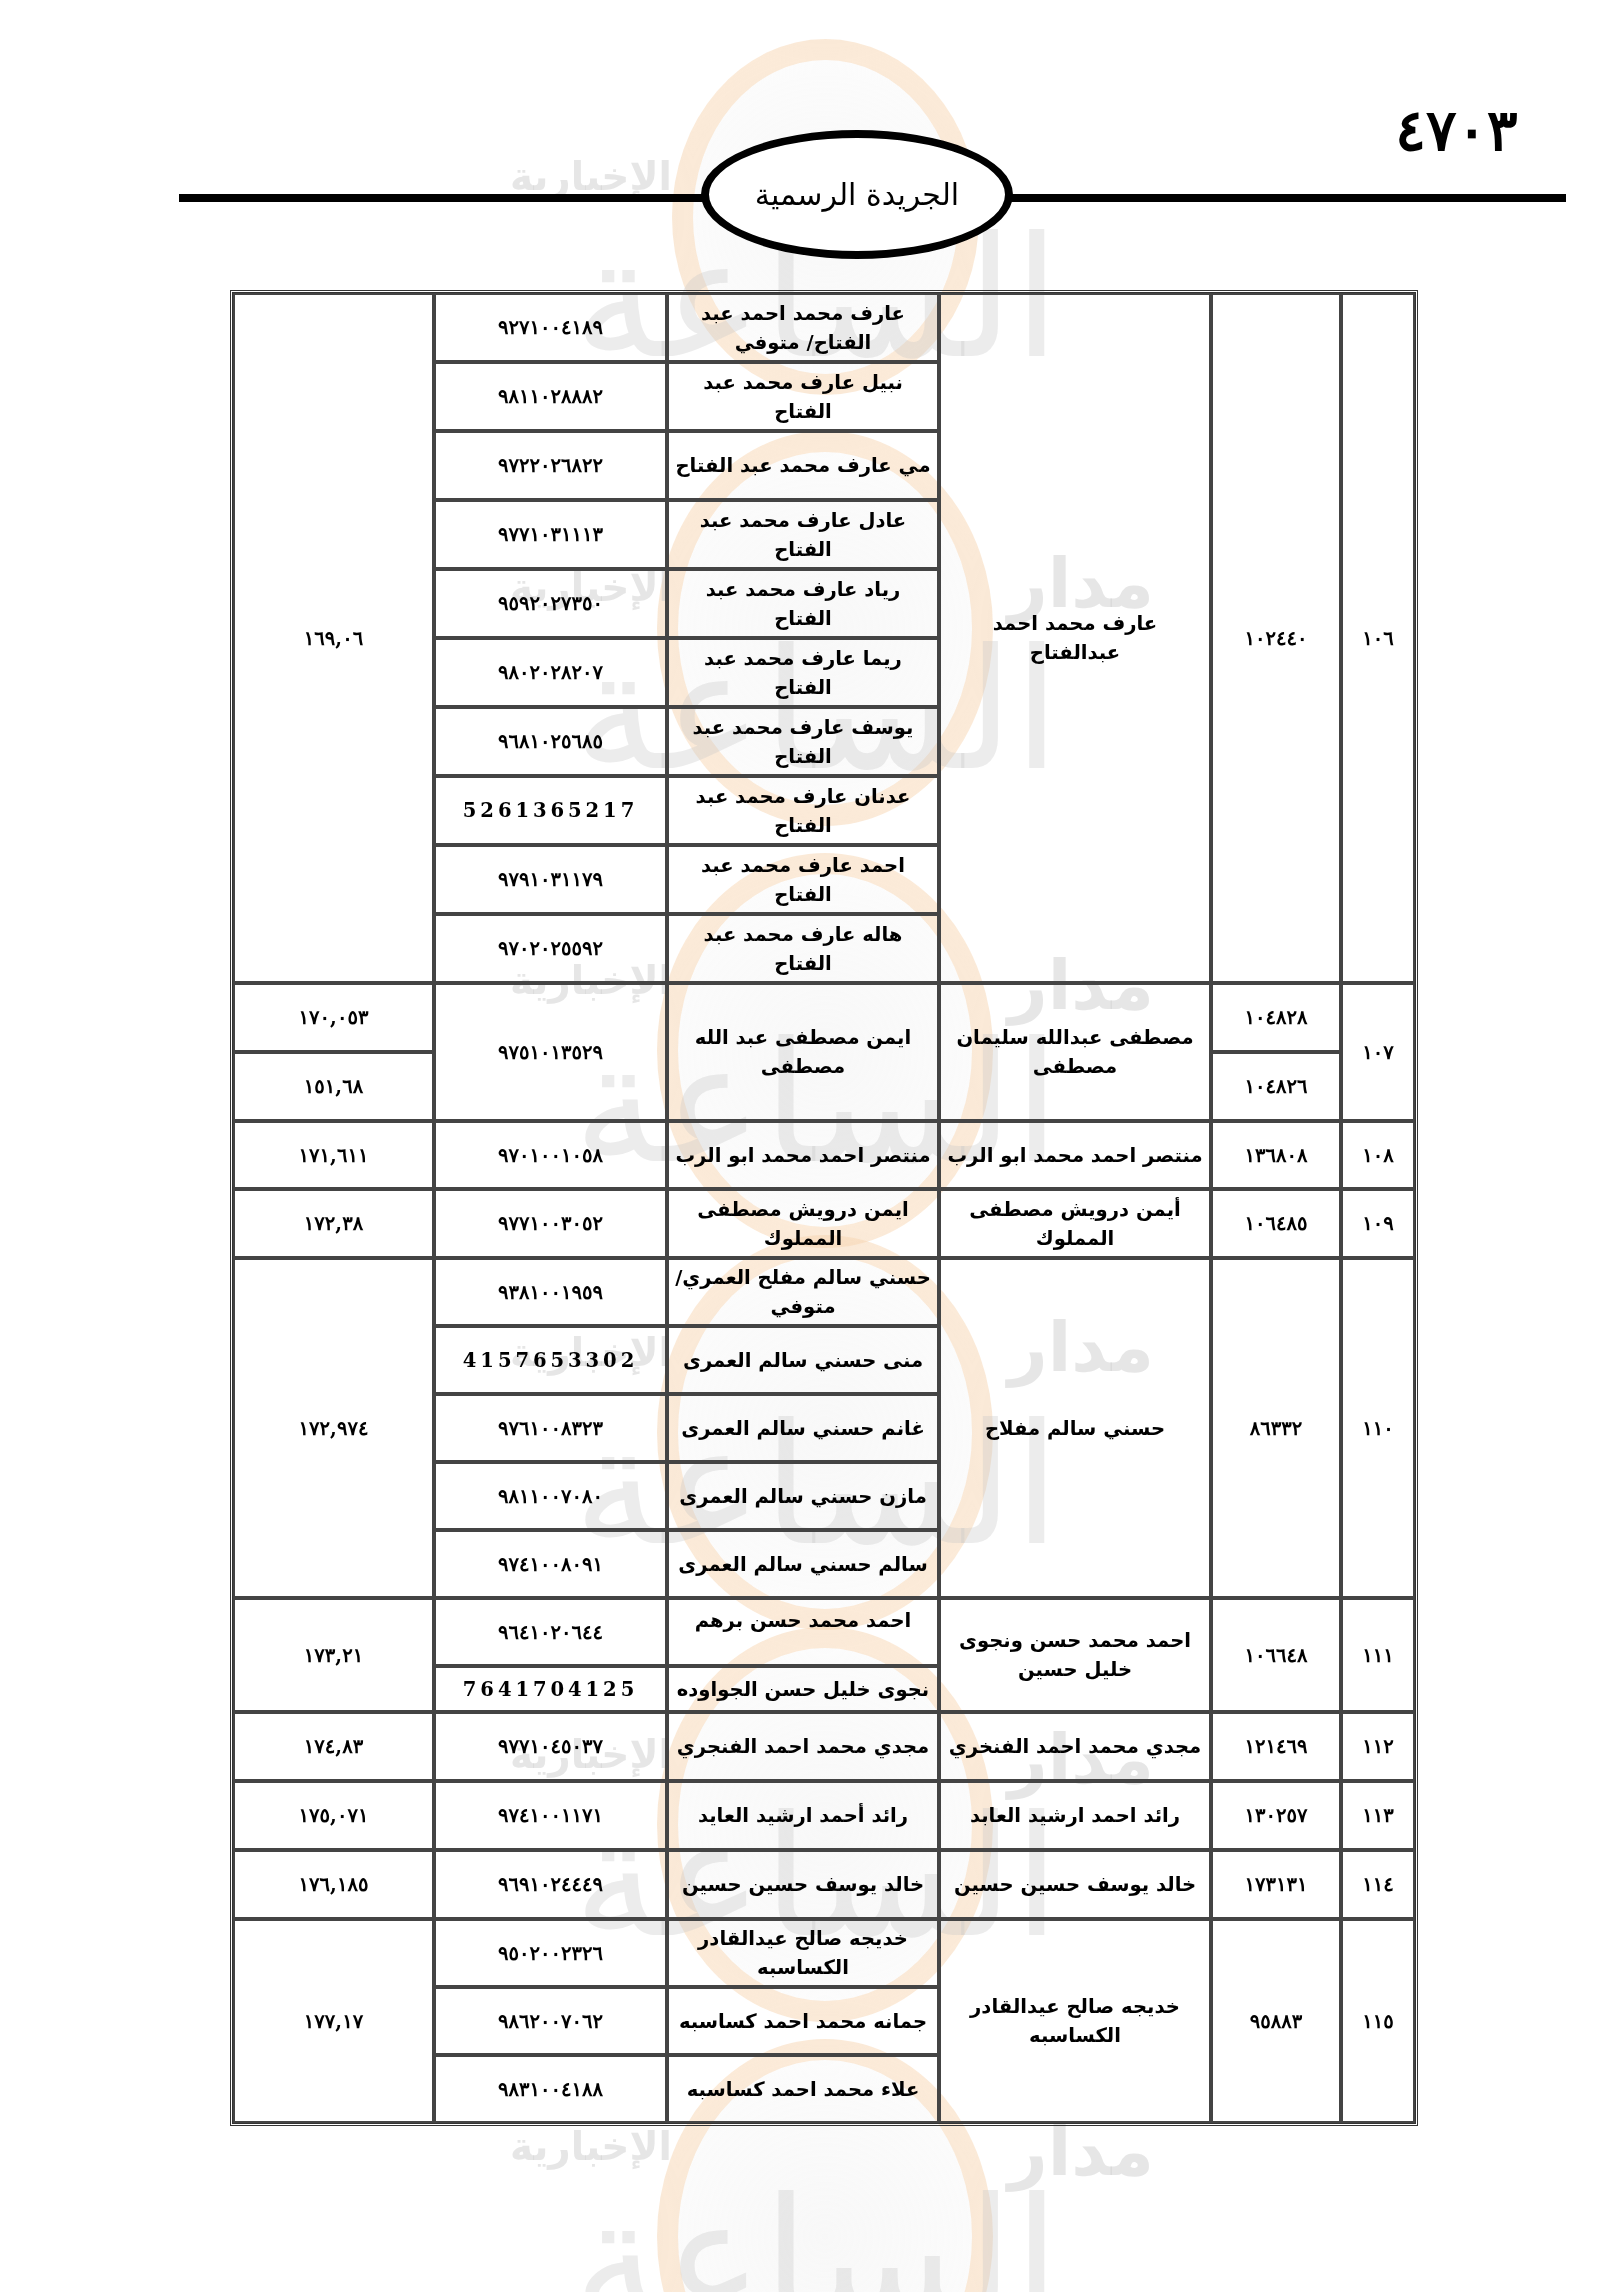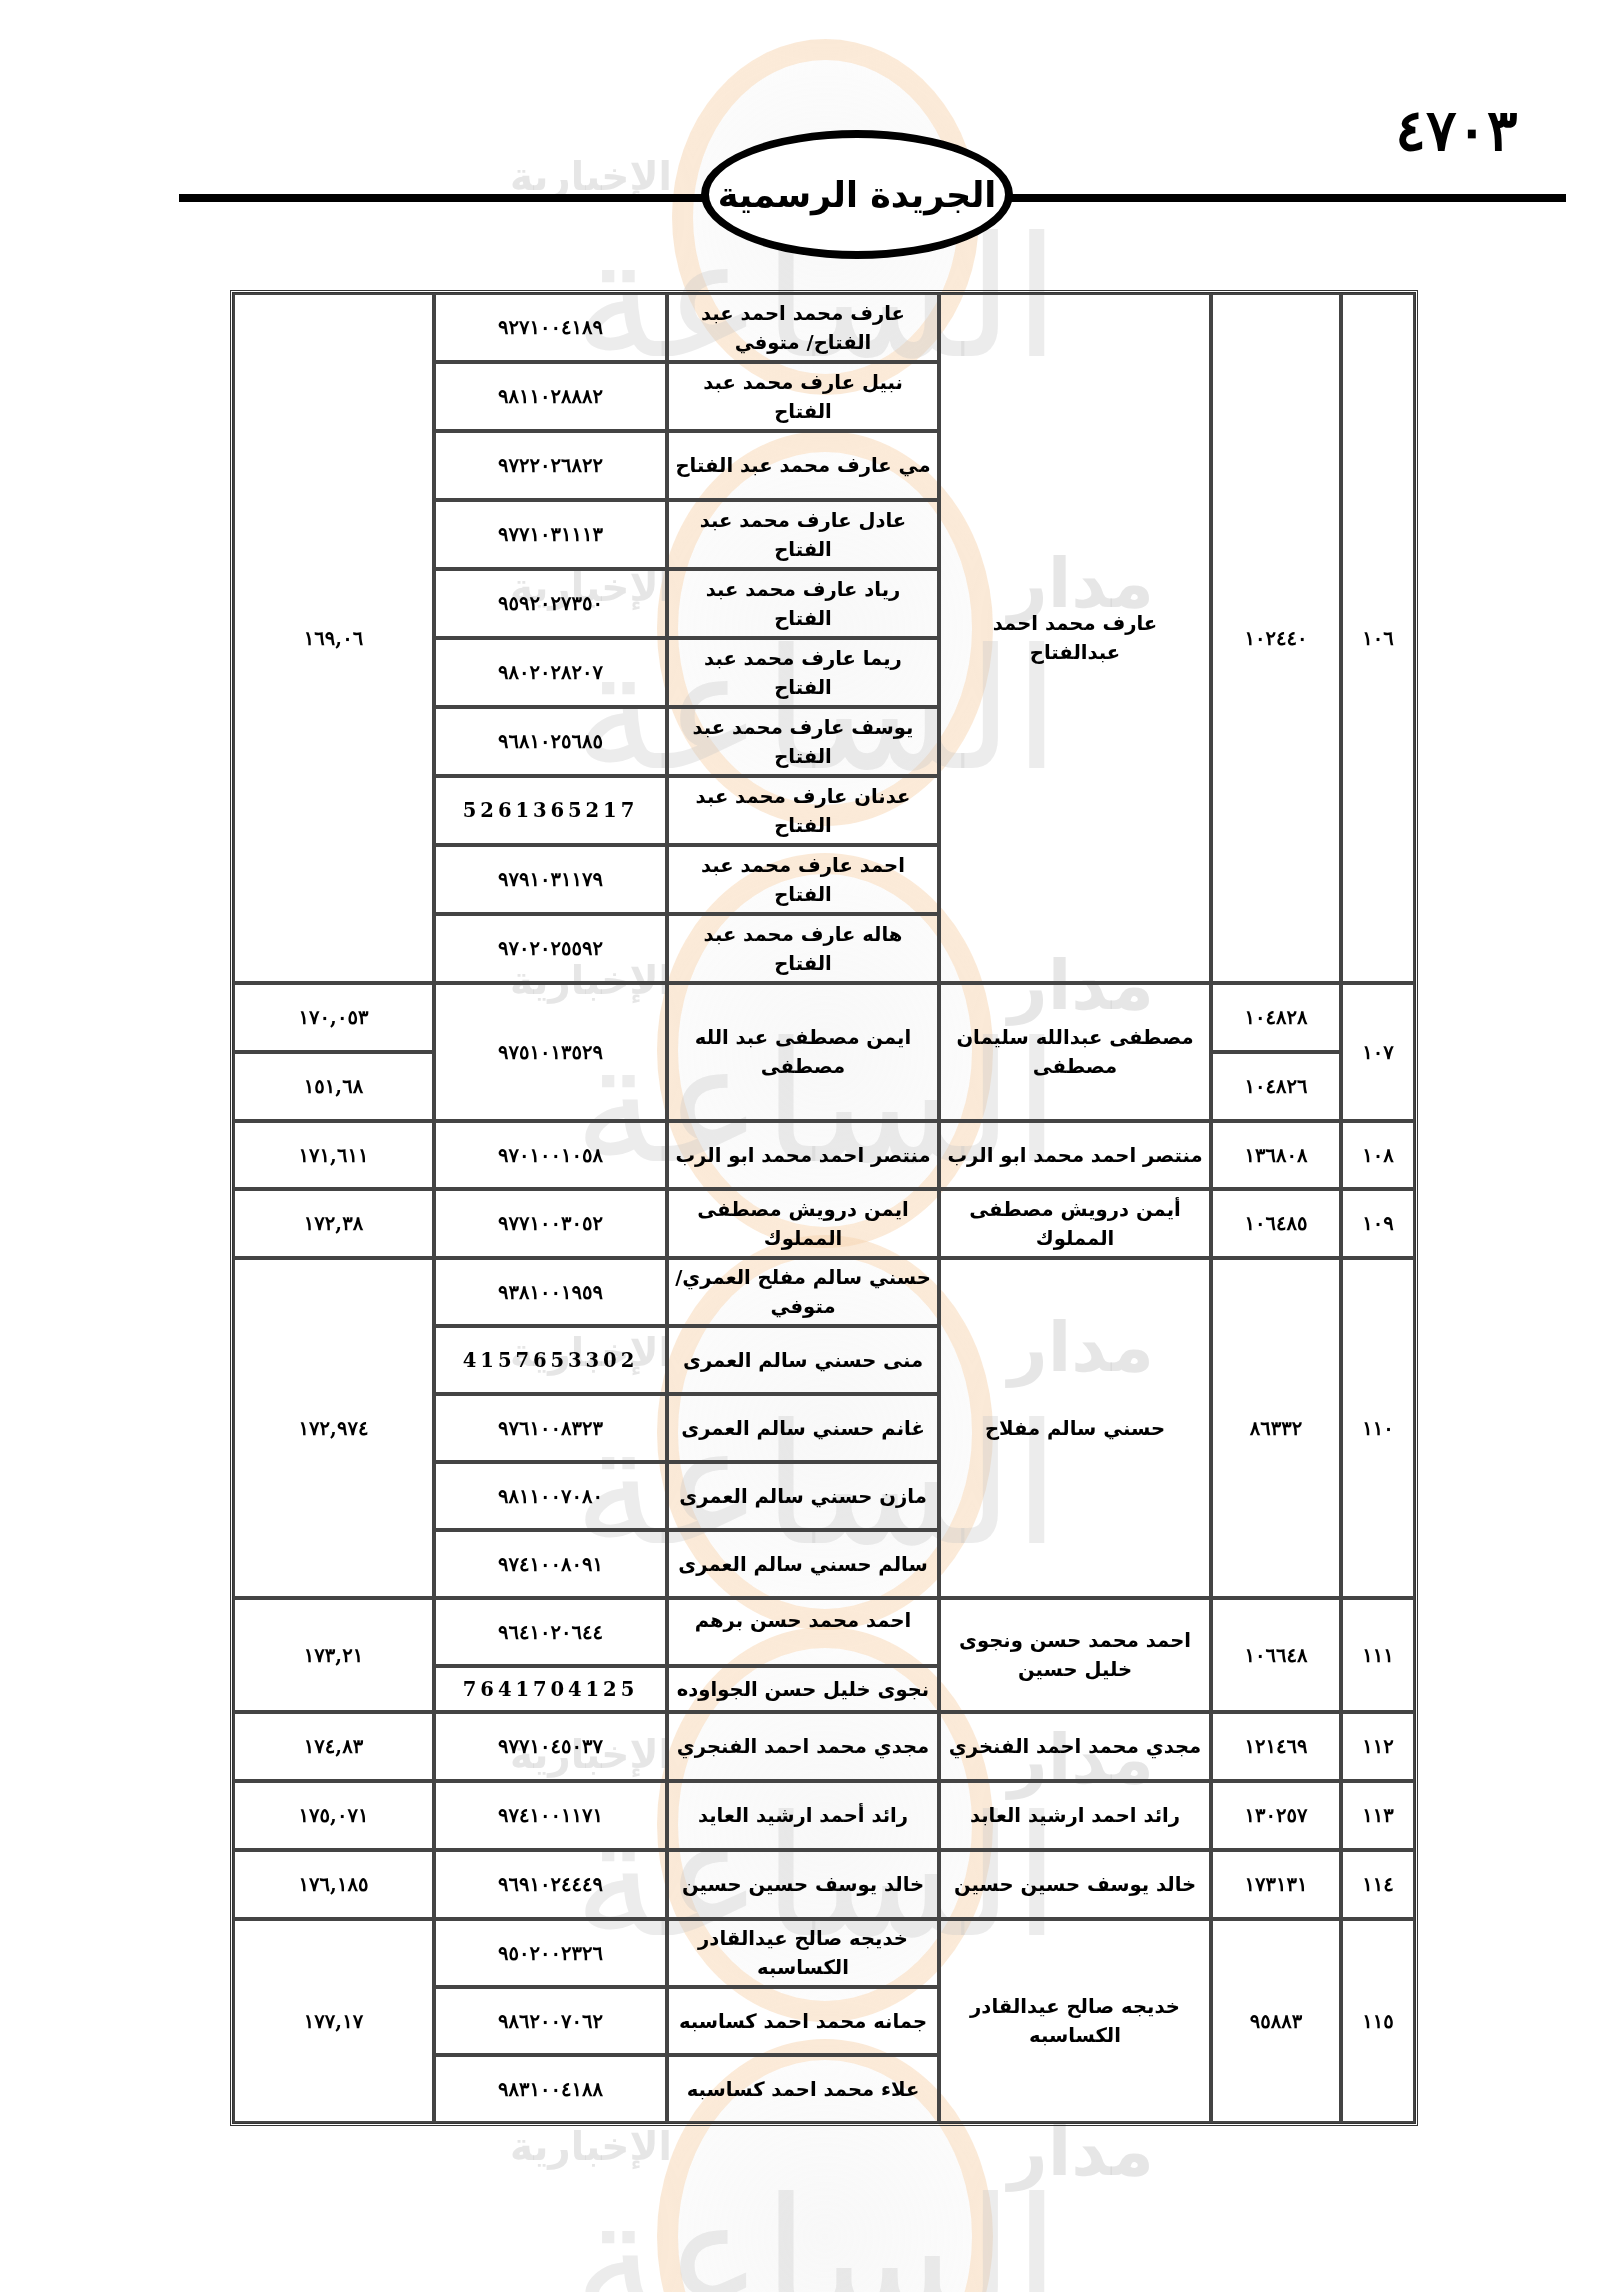--- a/index.html
+++ b/index.html
@@ -32,21 +32,21 @@
   }
   .header-rule {
     position:absolute; left:179px; top:194px; width:1387px; height:7.8px; background:#000; z-index:2;
   }
   .header-ellipse {
     position:absolute; left:701px; top:130px; width:312px; height:129px;
     border:8.8px solid #000; border-radius:50%; background:#fff; box-sizing:border-box; z-index:3;
     display:flex; align-items:center; justify-content:center;
   }
   .header-title {
-    font-family:"DejaVu Sans", sans-serif; font-weight:bold; font-size:35px; direction:rtl;
+    font-family:"DejaVu Sans", sans-serif; font-weight:normal; font-size:30px; direction:rtl;
   }
 
   table.gazette {
     position:absolute; left:230px; top:290px; width:1182px; z-index:2;
     border-collapse:separate; border-spacing:0;
     border:3.9px double #333; direction:rtl; table-layout:fixed;
     background:transparent;
   }
   table.gazette td {
     border:2.9px double #444; text-align:center; vertical-align:middle; padding:0 5.9px;

